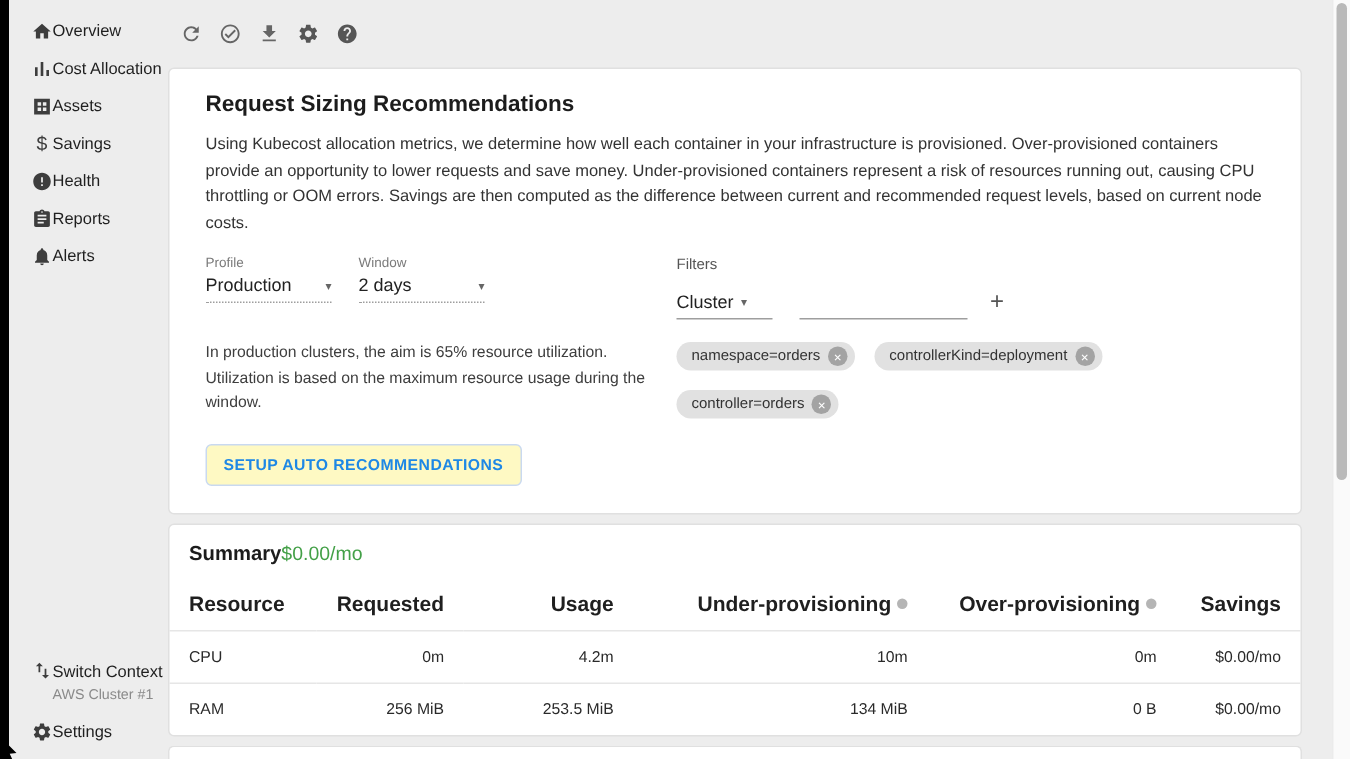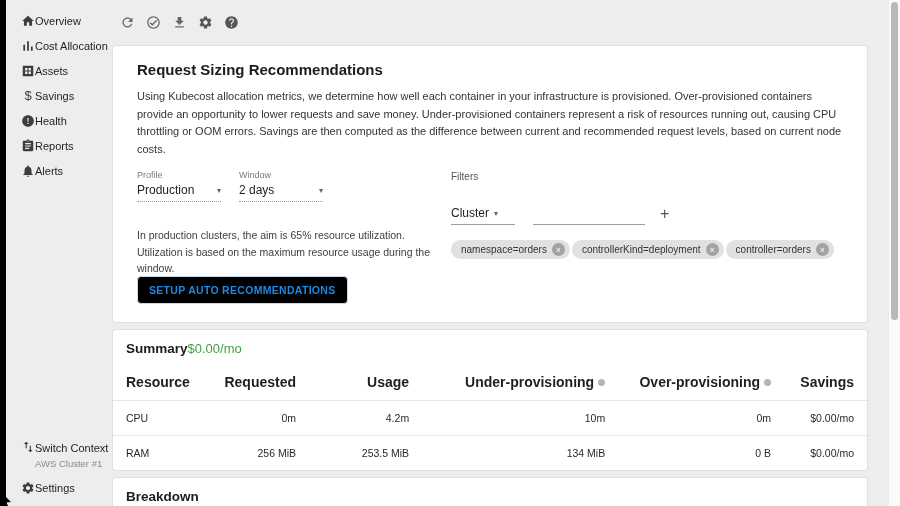--- a/index.html
+++ b/index.html
@@ -61,36 +61,36 @@
   .select-row { display:flex; gap:18px; }
   .mui-select { width:84px; cursor:pointer; }
   .mui-label { font-size:9px; color:#7a7a7a; margin-bottom:3px; }
   .mui-value {
     font-size:12px; color:#222; display:flex; align-items:center; justify-content:space-between;
     border-bottom:1px dotted #9e9e9e; padding-bottom:4px;
   }
   .caret { font-size:8px; color:#666; }
   .helper { font-size:10.5px; line-height:1.55; color:#3e3e3e; margin-top:25px; width:312px; }
   .setup-btn {
-    background:#000000; border:1px solid #c9d9f0; border-radius:4px;
+    margin-top:20px; background:#fef9c3; border:1px solid #c9d9f0; border-radius:4px;
     color:#1e88e5; font-size:10.5px; font-weight:700; letter-spacing:.3px;
     padding:7px 11px; cursor:pointer; font-family:"Liberation Sans", sans-serif;
   }
   .controls-right { flex:1; padding-top:1px; }
   .filters-label { font-size:10px; color:#555; }
-  .filter-row { display:flex; align-items:flex-start; margin-top:24px; }
+  .filter-row { display:flex; align-items:flex-start; margin-top:12px; }
   .filter-select { width:64px; font-size:12px; color:#222; display:flex; align-items:center; gap:5px;
     border-bottom:1px solid #9e9e9e; padding-bottom:4px; cursor:pointer; }
   .filter-input {
     width:112px; margin-left:18px; border:none; border-bottom:1px solid #9e9e9e;
     background:transparent; font-size:12px; padding:0 0 4px 0; outline:none;
     font-family:"Liberation Sans", sans-serif;
   }
   .plus-btn { margin-left:15px; font-size:16px; color:#555; line-height:1; cursor:pointer; padding-bottom:2px; }
-  .chips { display:flex; gap:2px; margin-top:15px; flex-wrap:wrap; }
+  .chips { display:flex; gap:13px; margin-top:15px; flex-wrap:wrap; }
   .chip {
     display:flex; align-items:center; gap:5px; background:#e1e1e1; border-radius:13px;
     padding:3px 5px 3px 10px; cursor:default;
   }
   .chip-label { font-size:10px; color:#333; }
   .chip-x {
     width:13px; height:13px; border-radius:50%; background:#a3a3a3; color:#fff;
     font-size:9px; display:flex; align-items:center; justify-content:center; cursor:pointer;
   }
 

